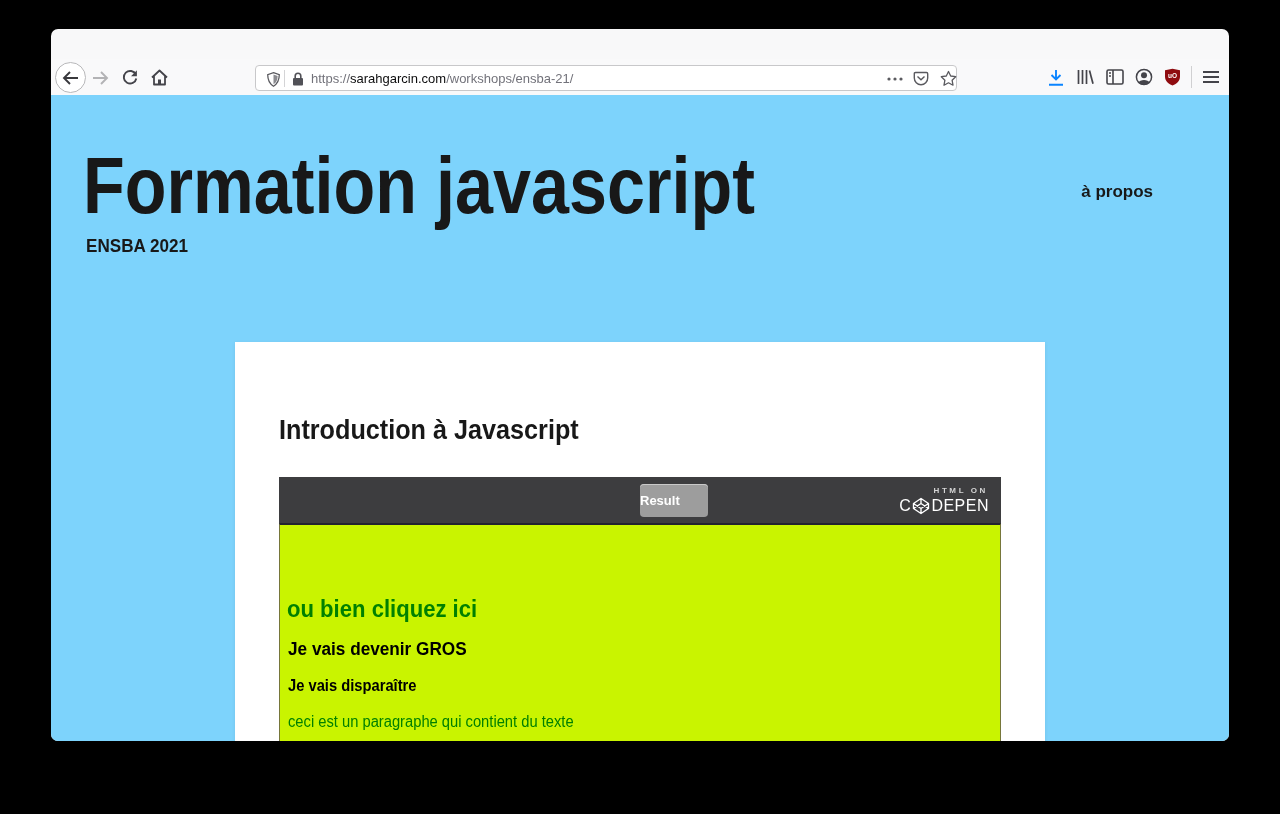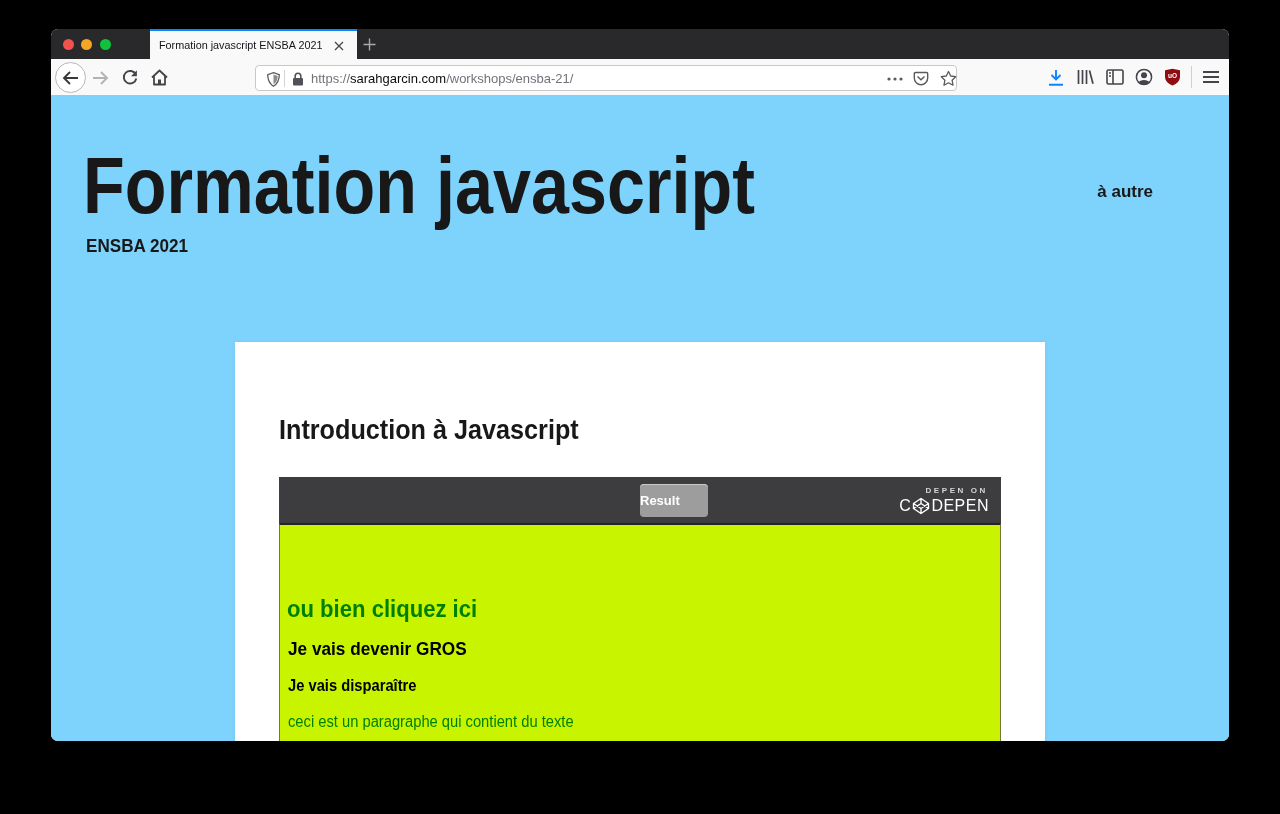--- a/index.html
+++ b/index.html
@@ -59,34 +59,20 @@
   #cpresultarea h2 { position:absolute; left:7px; top:70px; font-size:24px; color:#008000; transform:scaleX(0.92); transform-origin:0 0; white-space:nowrap; }
   #cpresultarea h3 { position:absolute; left:8px; top:113px; font-size:18.7px; color:#000; transform:scaleX(0.92); transform-origin:0 0; white-space:nowrap; }
   #cpresultarea h4 { position:absolute; left:8px; top:152px; font-size:16px; color:#000; transform:scaleX(0.92); transform-origin:0 0; white-space:nowrap; }
   #cpresultarea .p1 { position:absolute; left:8px; top:188px; font-size:16px; color:#008000; transform:scaleX(0.92); transform-origin:0 0; white-space:nowrap; }
   #cpresultarea .p2 { position:absolute; left:8px; top:218px; font-size:16px; color:#003300; transform:scaleX(0.92); transform-origin:0 0; white-space:nowrap; }
 </style>
 </head>
 <body>
 <div id="stage">
  <div id="win">
-  <div id="tabbar">
-    <div class="light" style="left:12px; background:#f4504e;"></div>
-    <div class="light" style="left:30px; background:#f6a623;"></div>
-    <div class="light" style="left:49px; background:#11c13c;"></div>
-    <div id="tab">
-      <span id="tabtitle">Formation javascript ENSBA 2021</span>
-      <svg style="position:absolute;left:184px;top:10px" width="10" height="10" viewBox="0 0 10 10">
-        <path d="M1 1 L9 9 M9 1 L1 9" stroke="#44444a" stroke-width="1.3"></path>
-      </svg>
-    </div>
-    <svg id="plus" viewBox="0 0 13 13">
-      <path d="M6.5 0.5 V12.5 M0.5 6.5 H12.5" stroke="#a9a9ab" stroke-width="1.4"></path>
-    </svg>
-  </div>
   <div id="toolbar">
     <div id="backcirc"></div>
     <svg class="tbicon" style="left:11px;top:11px" width="17" height="16" viewBox="0 0 17 16">
       <path d="M16 8 H2 M8 2 L2 8 L8 14" stroke="#39393d" stroke-width="1.9" fill="none"></path>
     </svg>
     <svg class="tbicon" style="left:41px;top:11px" width="17" height="16" viewBox="0 0 17 16">
       <path d="M1 8 H15 M9 2 L15 8 L9 14" stroke="#b3b3b5" stroke-width="1.9" fill="none"></path>
     </svg>
     <svg class="tbicon" style="left:70px;top:10px" width="18" height="18" viewBox="0 0 18 18">
       <path d="M14.8 5.5 A6.3 6.3 0 1 0 15.3 9.5" stroke="#44444a" stroke-width="1.9" fill="none"></path>
@@ -143,27 +129,27 @@
       <text x="8.5" y="10" font-size="6.5" font-weight="bold" fill="#fff" text-anchor="middle" font-family="Liberation Sans">uO</text>
     </svg>
     <div id="tbsep"></div>
     <svg class="tbicon" style="left:1152px;top:12px" width="16" height="12" viewBox="0 0 16 12">
       <path d="M0 1 H16 M0 6 H16 M0 11 H16" stroke="#44444a" stroke-width="1.8"></path>
     </svg>
   </div>
   <div id="page">
     <div id="bigtitle">Formation javascript</div>
     <div id="ensba">ENSBA 2021</div>
-    <div id="apropos">à autre</div>
+    <div id="apropos">à propos</div>
     <div id="card">
       <div id="introh">Introduction à Javascript</div>
       <div id="embed">
         <div id="cphead">
           <div id="cpresult">Result</div>
-          <div id="editon">DEPEN ON</div>
+          <div id="editon">HTML ON</div>
           <div id="cplogo">
                 <span>C</span>
                 <svg width="18" height="18" viewBox="0 0 30 30" style="margin:0 1px;">
                   <path d="M15 2.5 L27.5 10.8 V19.2 L15 27.5 L2.5 19.2 V10.8 Z M27.5 19.2 L15 10.8 L2.5 19.2 M2.5 10.8 L15 19.2 L27.5 10.8 M15 2.5 V10.8 M15 19.2 V27.5" fill="none" stroke="#fff" stroke-width="2.3" stroke-linejoin="round"></path>
                 </svg>
                 <span>DEPEN</span>
               </div>
         </div>
         <div id="cpresultarea">
           <h2>ou bien cliquez ici</h2>

